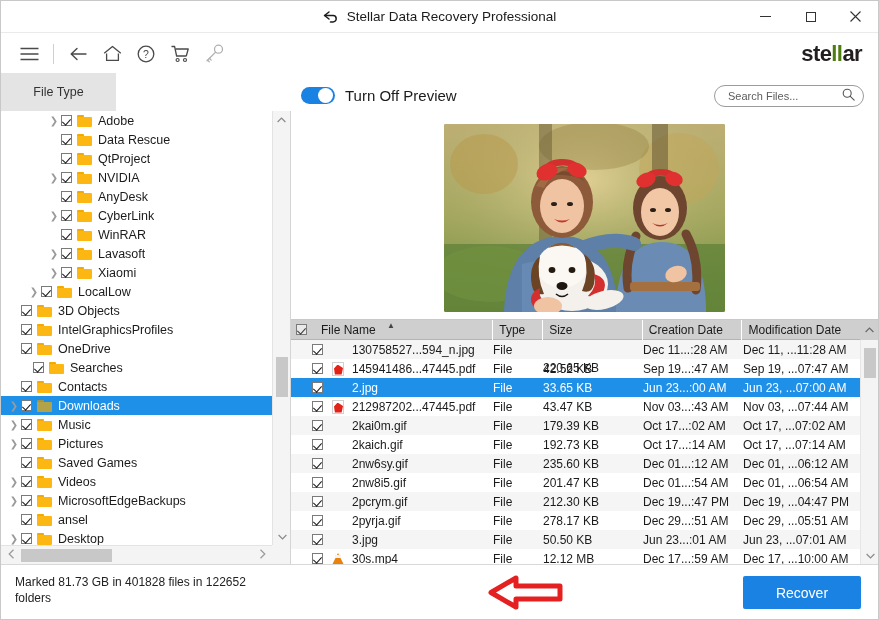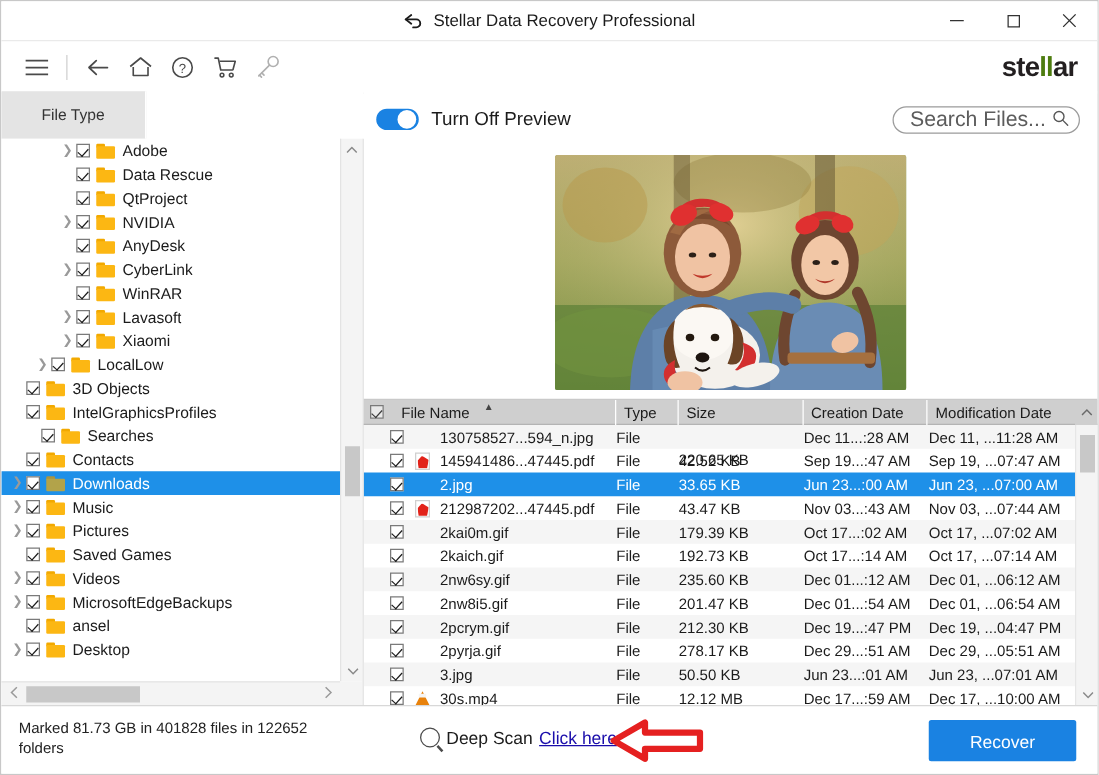--- a/index.html
+++ b/index.html
@@ -64,21 +64,21 @@
   .hs-thumb{position:absolute;top:0;height:13px;background:#c8c8c8;}
   .corner{position:absolute;right:0;bottom:0;width:18px;height:19px;background:#f4f4f4;}
 
   
   .right{position:absolute;top:72px;left:290px;right:0;bottom:55px;background:#fff;box-sizing:border-box;}
   .prev-bar{height:45px;display:flex;align-items:center;padding:0 14px 0 10px;}
   .toggle{width:34px;height:17px;border-radius:9px;background:#1a82e2;position:relative;flex:0 0 34px;}
   .toggle .knob{position:absolute;width:15px;height:15px;border-radius:50%;background:#fff;top:1px;left:17px;}
   .prev-label{margin-left:10px;font-size:15px;color:#1b1b1b;}
   .search{margin-left:auto;width:150px;height:22px;border:1px solid #9b9b9b;border-radius:11px;display:flex;align-items:center;padding:0 8px 0 11px;box-sizing:border-box;background:#fff;}
-  .search input{border:0;outline:0;flex:1;font-size:17px;font-family:inherit;color:#333;background:transparent;width:10px;}
+  .search input{border:0;outline:0;flex:1;font-size:11px;font-family:inherit;color:#333;background:transparent;width:10px;}
   .search input::placeholder{color:#5c5c5c;}
 
   .preview{height:200px;display:flex;align-items:center;justify-content:center;}
   .photo{width:281px;height:188px;border-radius:2px;overflow:hidden;position:relative;background:#8ea05c;}
 
   
   .table-wrap{position:absolute;left:0;right:0;top:246px;bottom:0;border-top:1px solid #c9c9c9;box-sizing:border-box;}
   .thead{display:flex;height:20px;background:#cfcfcf;border-bottom:1px solid #b4b4b4;font-size:12px;align-items:center;box-sizing:border-box;}
   .th{height:20px;display:flex;align-items:center;box-sizing:border-box;border-right:1px solid #fff;padding-left:6px;position:relative;}
   .hcb{width:11px;height:11px;border:1px solid #7a7a7a;background:#e9e9e9;position:relative;box-sizing:border-box;margin-left:5px;}
@@ -253,20 +253,26 @@
           <span class="chev hidden">❯</span>
           <span class="tcb"></span>
           <span class="folder"></span>
           <span class="tlabel">3D Objects</span>
         </div>
         <div class="trow" style="padding-left: 6px;">
           <span class="chev hidden">❯</span>
           <span class="tcb"></span>
           <span class="folder"></span>
           <span class="tlabel">IntelGraphicsProfiles</span>
+        </div>
+        <div class="trow" style="padding-left: 6px;">
+          <span class="chev hidden">❯</span>
+          <span class="tcb"></span>
+          <span class="folder"></span>
+          <span class="tlabel">OneDrive</span>
         </div>
         <div class="trow" style="padding-left: 18px;">
           <span class="chev hidden">❯</span>
           <span class="tcb"></span>
           <span class="folder"></span>
           <span class="tlabel">Searches</span>
         </div>
         <div class="trow" style="padding-left: 6px;">
           <span class="chev hidden">❯</span>
           <span class="tcb"></span>
@@ -575,25 +581,20 @@
           <svg width="9" height="6" viewBox="0 0 9 6">
               <path d="M0.6 1 L4.5 5 L8.4 1" fill="none" stroke="#8a8a8a" stroke-width="1.2"></path>
             </svg>
         </div>
       </div>
     </div>
   </div>
 
   <div class="bottom">
     <div class="marked">Marked 81.73 GB in 401828 files in 122652 folders</div>
-    <div class="deepscan">
-      <span class="mag"></span>
-      <span>Deep Scan</span>
-      <a href="#">Click here</a>
-    </div>
     <button class="recover">Recover</button>
   </div>
 
   <div class="redarrow">
     <svg width="75" height="37" viewBox="0 0 75 37">
       <path d="M3 18.5 L28 4 L28 12 L72 12 L72 25 L28 25 L28 33 Z" fill="#ffffff" stroke="#e52020" stroke-width="5" stroke-linejoin="round"></path>
     </svg>
   </div>
 
 </div>

